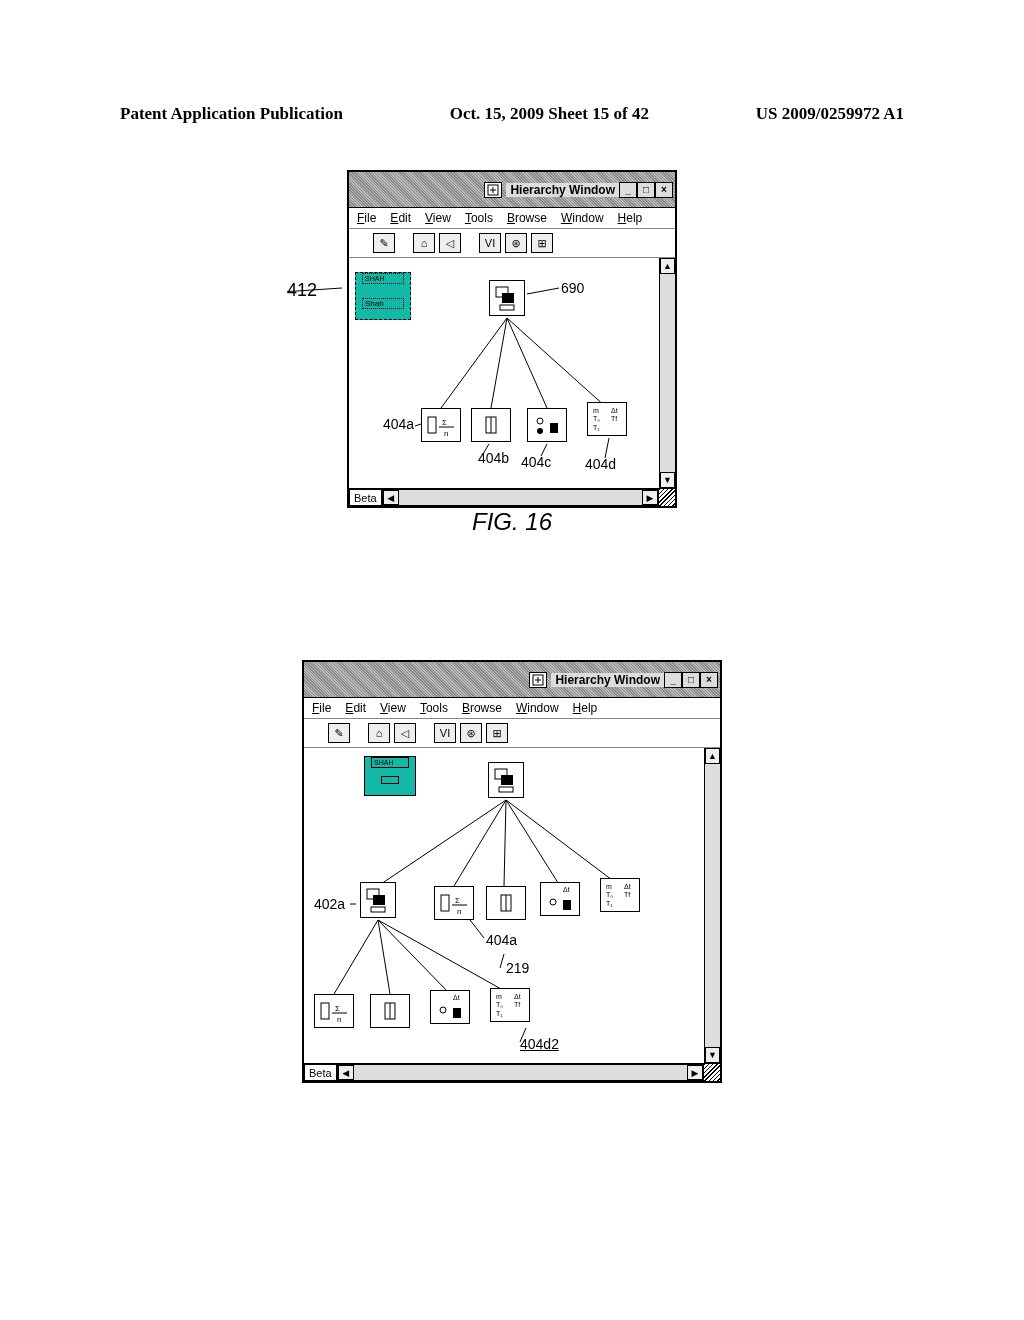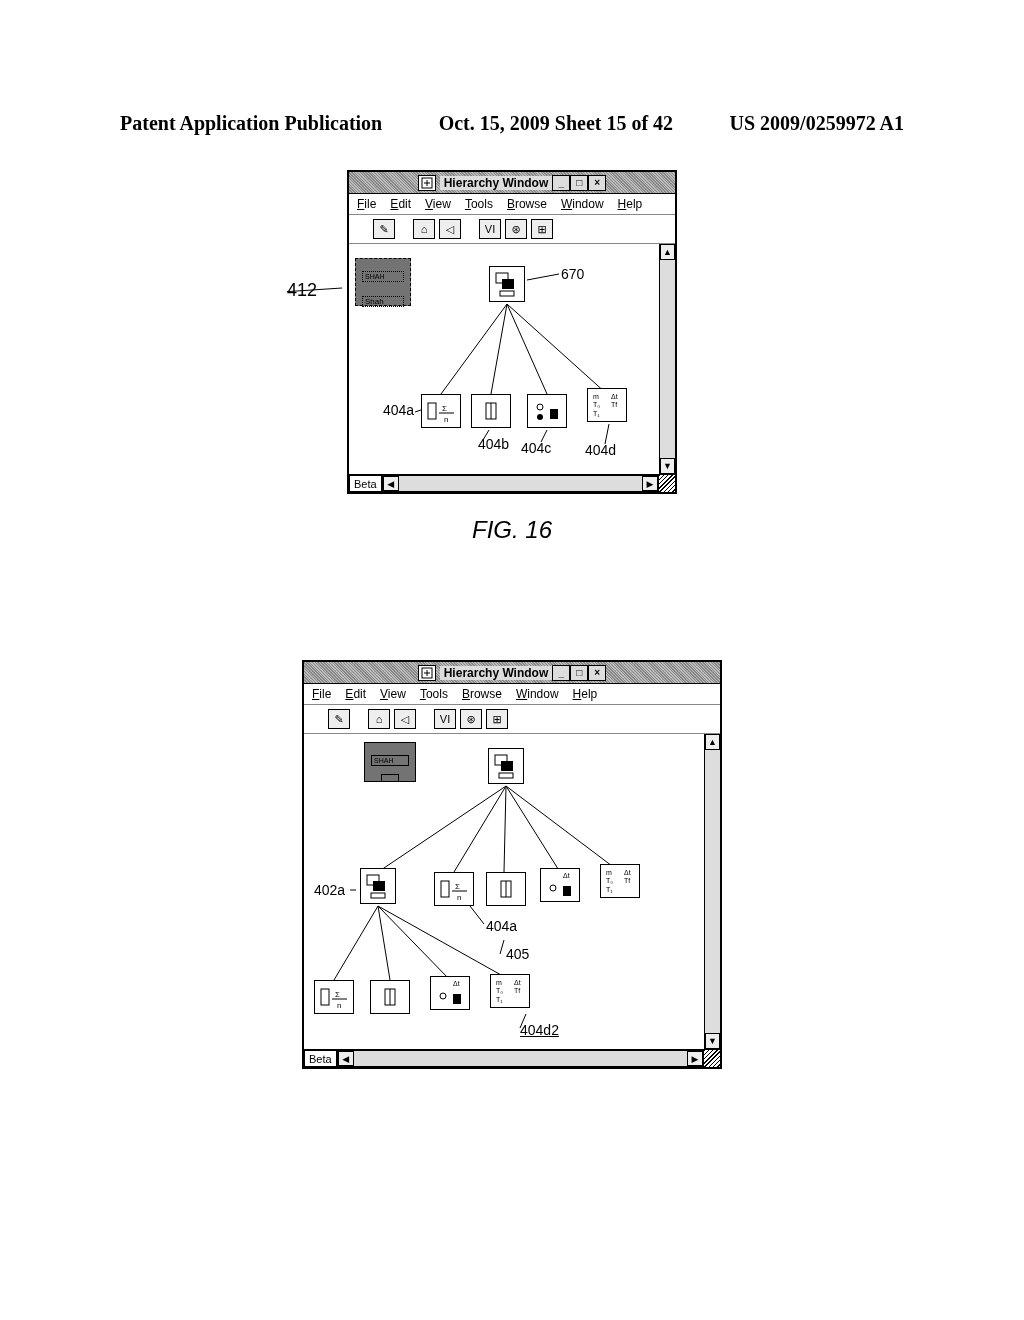--- a/index.html
+++ b/index.html
@@ -5,60 +5,59 @@
   * { box-sizing: border-box; margin: 0; padding: 0; }
   body {
     font-family: "Times New Roman", serif;
     background: #fff;
     width: 1024px;
     height: 1320px;
     position: relative;
   }
   .page-header {
     position: absolute;
-    top: 112px;
+    top: 104px;
     left: 0;
     width: 100%;
     display: flex;
     justify-content: space-between;
     font-weight: bold;
-    font-size: 20px;
+    font-size: 17px;
     padding: 0 120px;
   }
   .figure-container {
     position: absolute;
     left: 50%;
     transform: translateX(-50%);
   }
   .fig16 { top: 170px; }
   .fig17 { top: 660px; }
   .figure-label {
     text-align: center;
     font-style: italic;
     font-size: 24px;
     font-family: Arial, sans-serif;
-    margin-top: 22px;
   }
 
   
   .window {
     border: 2px solid #000;
     background: #fff;
     font-family: "MS Sans Serif", Arial, sans-serif;
     font-size: 12px;
   }
   .win16 { width: 330px; }
   .win17 { width: 420px; }
   .titlebar {
     background: repeating-linear-gradient(45deg,#888,#888 1px,#bbb 1px,#bbb 2px);
     display: flex;
     align-items: center;
-    justify-content: center;
+    justify-content: flex-end;
     padding: 2px 2px;
-    height: 22px;
+    height: 36px;
     border-bottom: 1px solid #000;
   }
   .titlebar-left { display: flex; align-items: center; gap: 4px; }
   .title-icon {
     width: 18px; height: 16px; background:#fff; border:1px solid #000;
     display:flex;align-items:center;justify-content:center;
   }
   .title-text { font-weight: bold; background:#ddd; padding:0 4px; }
   .win-controls { display: flex; gap: 0; }
   .win-btn {
@@ -119,22 +118,22 @@
   .grip { width:16px;background:repeating-linear-gradient(135deg,#000,#000 1px,transparent 1px,transparent 3px); }
 
   
   .node {
     position:absolute;border:1px solid #000;background:#fff;font-size:8px;
     display:flex;align-items:center;justify-content:center;
   }
   .node-big { width:36px;height:36px; }
   .node-small { width:40px;height:34px; }
   .tag-box {
-    position:absolute;border:1px dashed #000;background:#737373;font-size:8px;
-    padding:12px 6px;
+    position:absolute;border:1px dashed #000;background:#14b8a6;font-size:8px;
+    padding:0 6px;
   }
   .lbl {
     position:absolute;font-family:Arial,sans-serif;font-size:14px;
   }
   svg.lines { position:absolute; top:0; left:0; pointer-events:none; }
 
   .callout {
     position:absolute; font-family:Arial,sans-serif; font-size:18px;
   }
 </style>
@@ -215,21 +214,21 @@
           <div style="border:1px dotted #000;font-size:8px;padding:0 2px;">Shah</div>
         </div>
 
         <div class="node node-big" style="left:140px;top:22px;">
           <svg width="30" height="30">
               <rect x="4" y="4" width="12" height="10" fill="none" stroke="#000"></rect>
               <rect x="10" y="10" width="12" height="10" fill="#000"></rect>
               <rect x="8" y="22" width="14" height="5" fill="none" stroke="#000"></rect>
             </svg>
         </div>
-        <div class="lbl" style="left:212px;top:22px;">670</div>
+        <div class="lbl" style="left:212px;top:22px;">690</div>
 
         <div class="node node-small" style="left:72px;top:150px;">
           <svg width="34" height="28">
               <rect x="4" y="6" width="8" height="16" fill="none" stroke="#000"></rect>
               <text x="18" y="14" font-size="8">Σ</text>
               <line x1="15" y1="16" x2="30" y2="16" stroke="#000"></line>
               <text x="20" y="25" font-size="8">n</text>
             </svg>
         </div>
         <div class="node node-small" style="left:122px;top:150px;">
@@ -426,21 +425,21 @@
               <text x="4" y="10" font-size="7">m</text>
               <text x="22" y="10" font-size="7">Δt</text>
               <text x="4" y="18" font-size="7">T₀</text>
               <text x="22" y="18" font-size="7">Tf</text>
               <text x="4" y="27" font-size="7">T₁</text>
             </svg>
         </div>
 
         <div class="lbl" style="left:10px;top:148px;">402a</div>
         <div class="lbl" style="left:182px;top:184px;">404a</div>
-        <div class="lbl" style="left:202px;top:212px;">405</div>
+        <div class="lbl" style="left:202px;top:212px;">219</div>
         <div class="lbl" style="left:216px;top:288px;text-decoration:underline;">404d2</div>
 
         <svg class="lines" width="420" height="315">
           <line x1="52" y1="156" x2="46" y2="156" stroke="#000"></line>
         </svg>
 
         <div class="scroll-v">
           <div class="arrow">▲</div>
           <div class="arrow">▼</div>
         </div>

